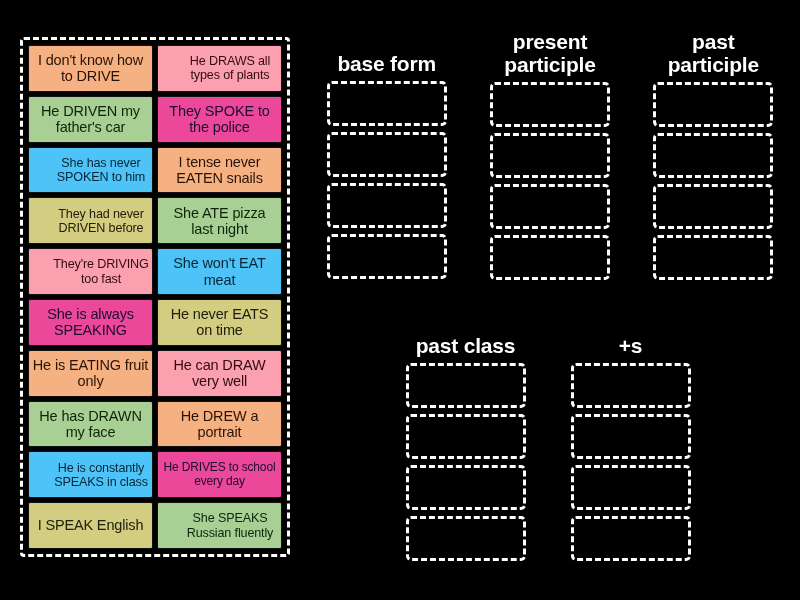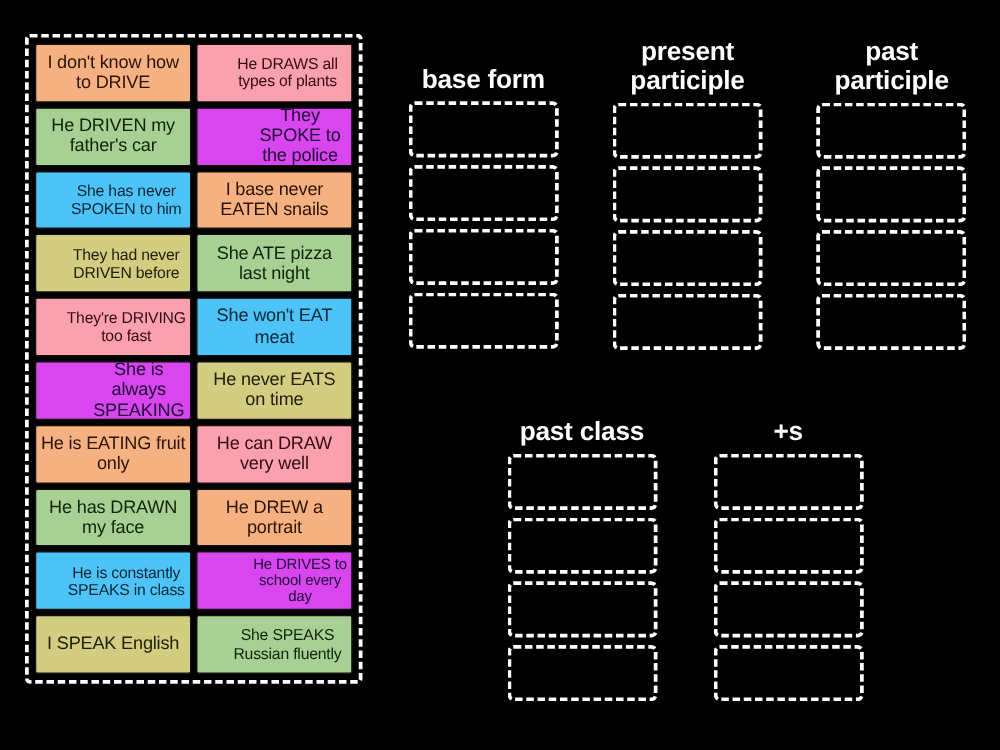--- a/index.html
+++ b/index.html
@@ -12,21 +12,21 @@
     height: 600px;
     overflow: hidden;
     font-family: "Liberation Sans", sans-serif;
     position: relative;
   }
 
   
   #tile-panel {
     position: absolute;
     left: 20px;
-    top: 27px;
+    top: 37px;
     width: 270px;
     height: 520px;
     border: 3px dashed #ffffff;
     border-radius: 4px;
     box-sizing: border-box;
     padding: 5px;
     display: flex;
     flex-direction: row;
     gap: 4px;
   }
@@ -56,21 +56,21 @@
   }
   .tile.small { font-size: 12.6px; padding-left: 24px; }
   .tile.xsmall { font-size: 12.0px; }
 
   
   .c-orange  { background: #f6b183; color: #2a1404; }
   .c-green   { background: #a8cf94; color: #0f2409; }
   .c-blue    { background: #4ec3f7; color: #062636; }
   .c-olive   { background: #d2cd80; color: #22200a; }
   .c-pink    { background: #fba0ae; color: #330b13; }
-  .c-purple  { background: #d946ef; color: #1d0a35; padding-left: 44px; }
+  .c-purple  { background: #ec4899; color: #1d0a35; }
 
   
   #dropzone-area {
     position: absolute;
     left: 305px;
     top: 30px;
     width: 490px;
     height: 545px;
   }
   .dz-row {
@@ -134,21 +134,21 @@
     <div class="tile c-pink small">They're DRIVING too fast</div>
     <div class="tile c-purple">She is always SPEAKING</div>
     <div class="tile c-orange">He is EATING fruit only</div>
     <div class="tile c-green">He has DRAWN my face</div>
     <div class="tile c-blue small">He is constantly SPEAKS in class</div>
     <div class="tile c-olive">I SPEAK English</div>
   </div>
   <div class="tile-column">
     <div class="tile c-pink small">He DRAWS all types of plants</div>
     <div class="tile c-purple">They SPOKE to the police</div>
-    <div class="tile c-orange">I base never EATEN snails</div>
+    <div class="tile c-orange">I tense never EATEN snails</div>
     <div class="tile c-green">She ATE pizza last night</div>
     <div class="tile c-blue">She won't EAT meat</div>
     <div class="tile c-olive">He never EATS on time</div>
     <div class="tile c-pink">He can DRAW very well</div>
     <div class="tile c-orange">He DREW a portrait</div>
     <div class="tile c-purple xsmall">He DRIVES to school every day</div>
     <div class="tile c-green small">She SPEAKS Russian fluently</div>
   </div>
 </div>
 

